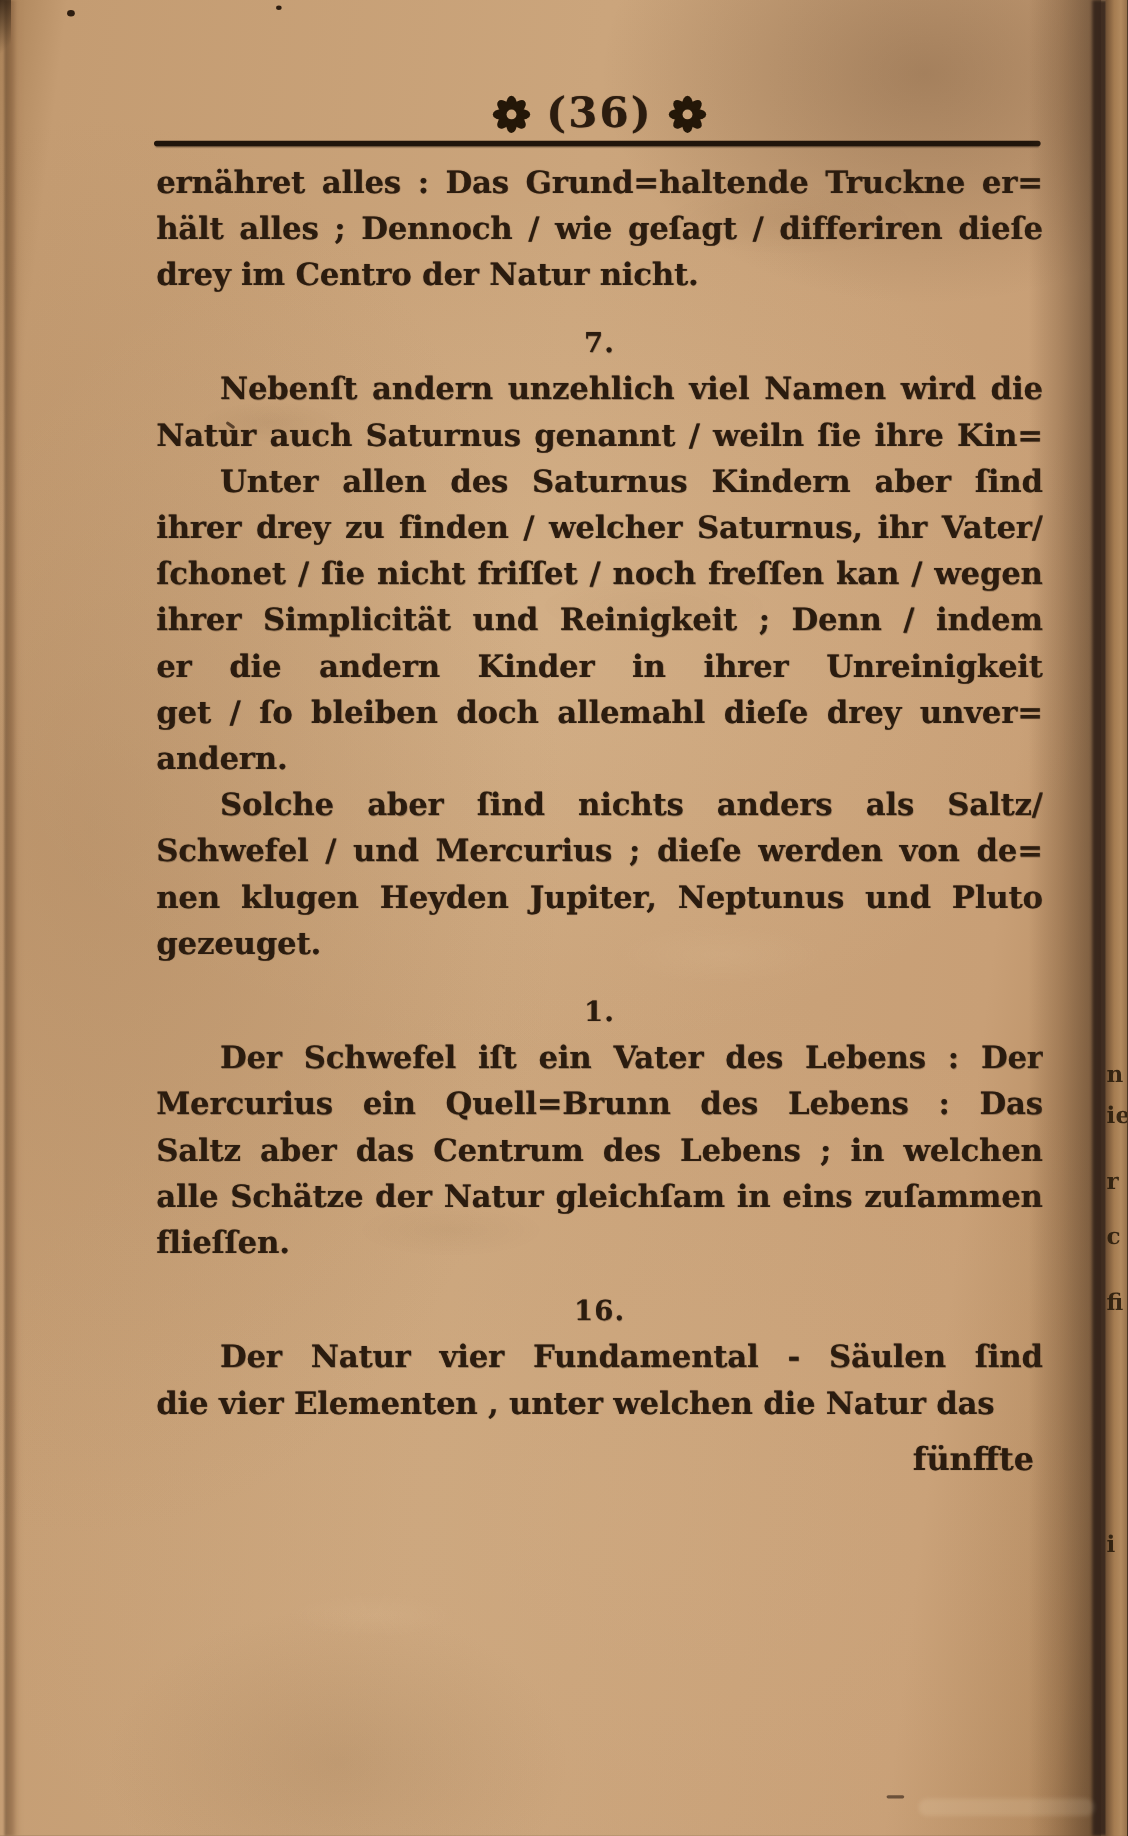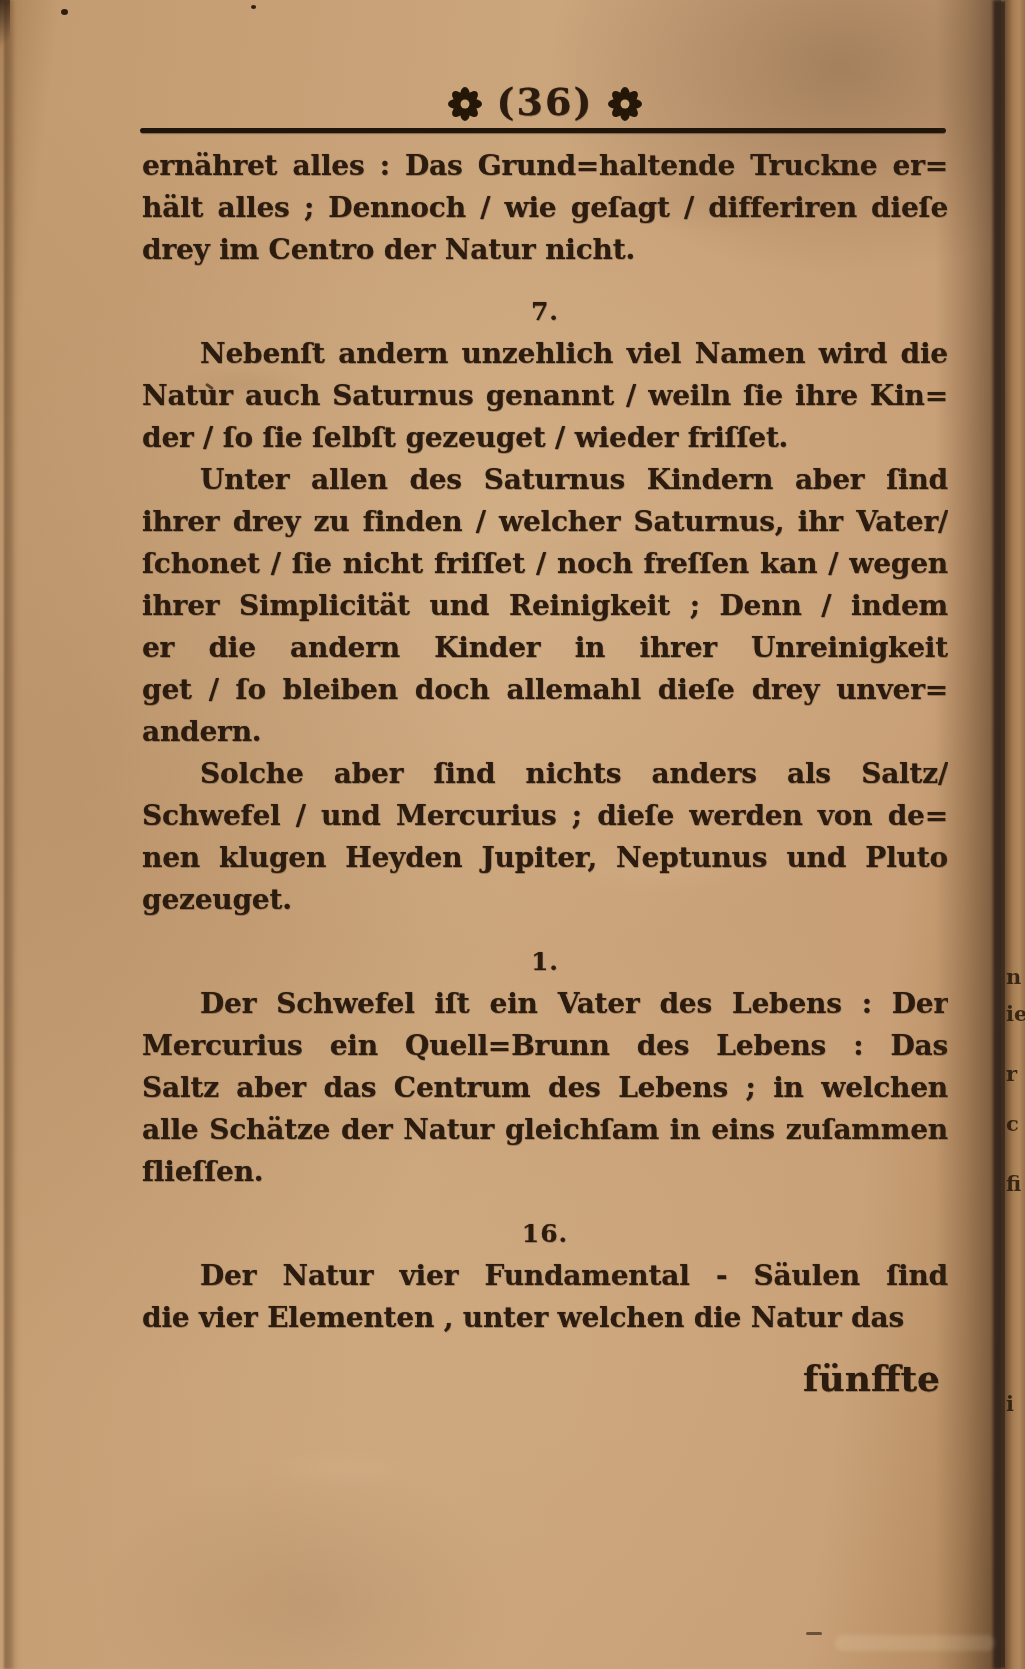--- a/index.html
+++ b/index.html
@@ -82,22 +82,22 @@
     letter-spacing:-.2px;overflow:hidden;
     text-align:justify;text-align-last:justify;
   }
   .line.last{text-align-last:left;}
   .line.indent{text-indent:58px;}
   .secnum{
     text-align:center;font-size:25px;font-weight:bold;
     line-height:30px;margin:26px 0 6px;letter-spacing:1px;
   }
   .catchword{
-    font-size:36px;font-weight:bold;line-height:42px;height:42px;
-    text-align:right;padding-right:8px;margin-top:18px;
+    font-size:29px;font-weight:bold;line-height:42px;height:42px;
+    text-align:right;padding-right:8px;margin-top:8px;
     color:#2b1c0f;
   }
 </style>
 </head>
 <body>
 
 <div class="page">
   <div class="texture"></div>
   <div class="crease-left"></div>
   <div class="corner-tl"></div>
@@ -143,21 +143,20 @@
     <div class="para">
       <div class="line">ernähret alles : Das Grund=haltende Truckne er=</div>
       <div class="line">hält alles ; Dennoch / wie geſagt / differiren dieſe</div>
       <div class="line last">drey im Centro der Natur nicht.</div>
     </div>
 
     <div class="secnum">7.</div>
     <div class="para">
       <div class="line indent">Nebenſt andern unzehlich viel Namen wird die</div>
       <div class="line">Natur auch Saturnus genannt / weiln ſie ihre Kin=</div>
-      <div class="line last">der / ſo ſie ſelbſt gezeuget / wieder friſſet.</div>
     </div>
 
     <div class="para">
       <div class="line indent">Unter allen des Saturnus Kindern aber ſind</div>
       <div class="line">ihrer drey zu finden / welcher Saturnus, ihr Vater/</div>
       <div class="line">ſchonet / ſie nicht friſſet / noch freſſen kan / wegen</div>
       <div class="line">ihrer Simplicität und Reinigkeit ; Denn / indem</div>
       <div class="line">er die andern Kinder in ihrer Unreinigkeit verſchlin=</div>
       <div class="line">get / ſo bleiben doch allemahl dieſe drey unver=</div>
       <div class="line last">andern.</div>

